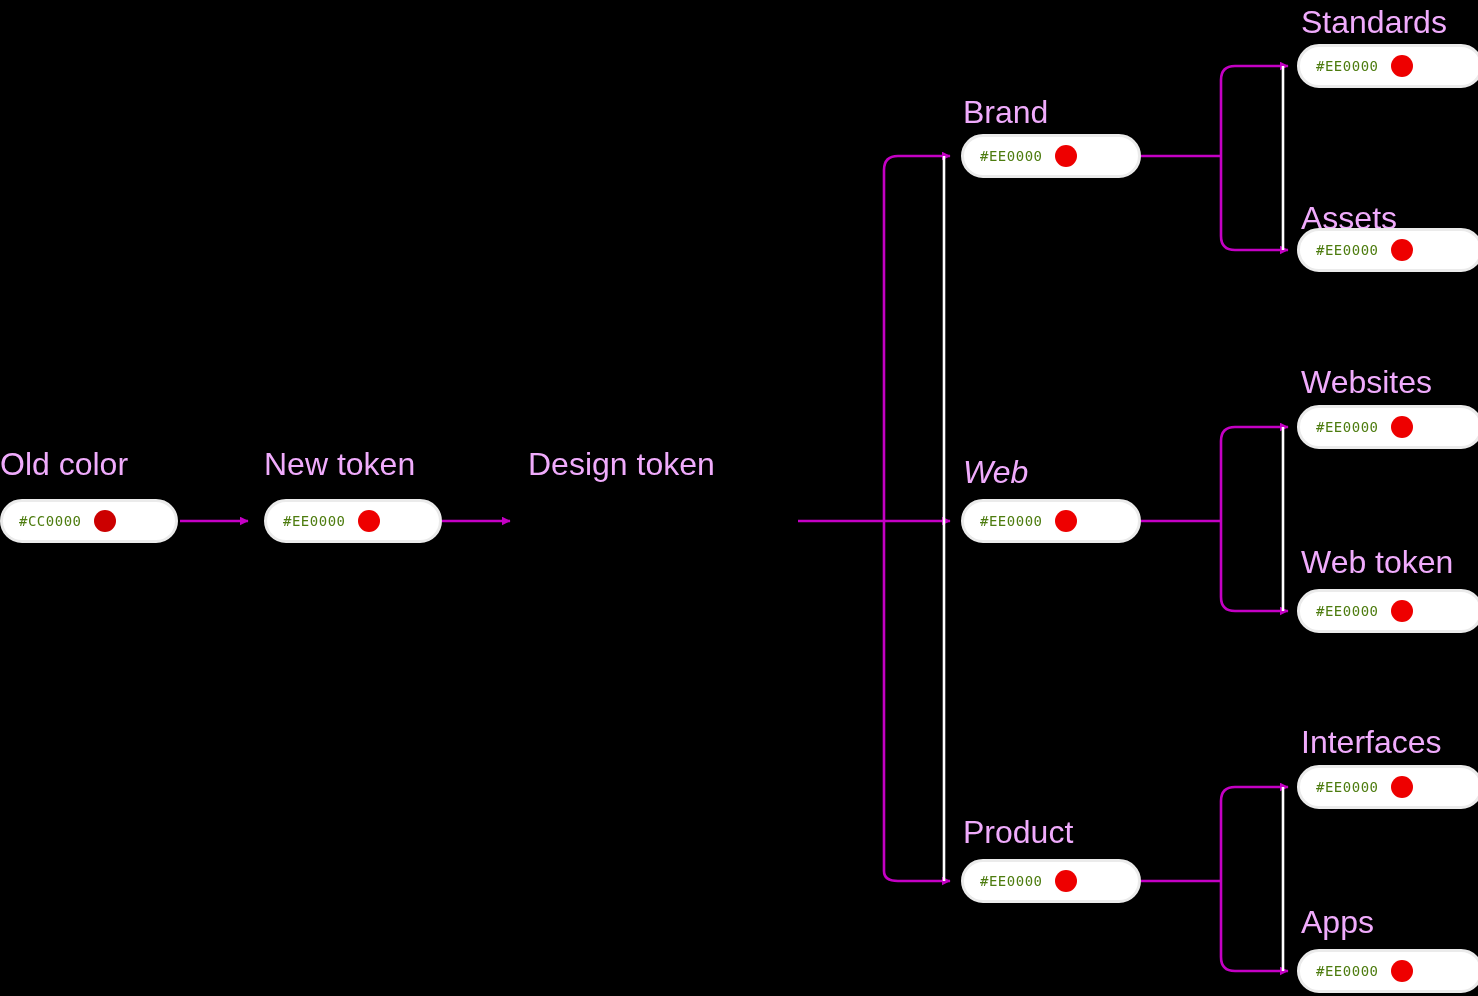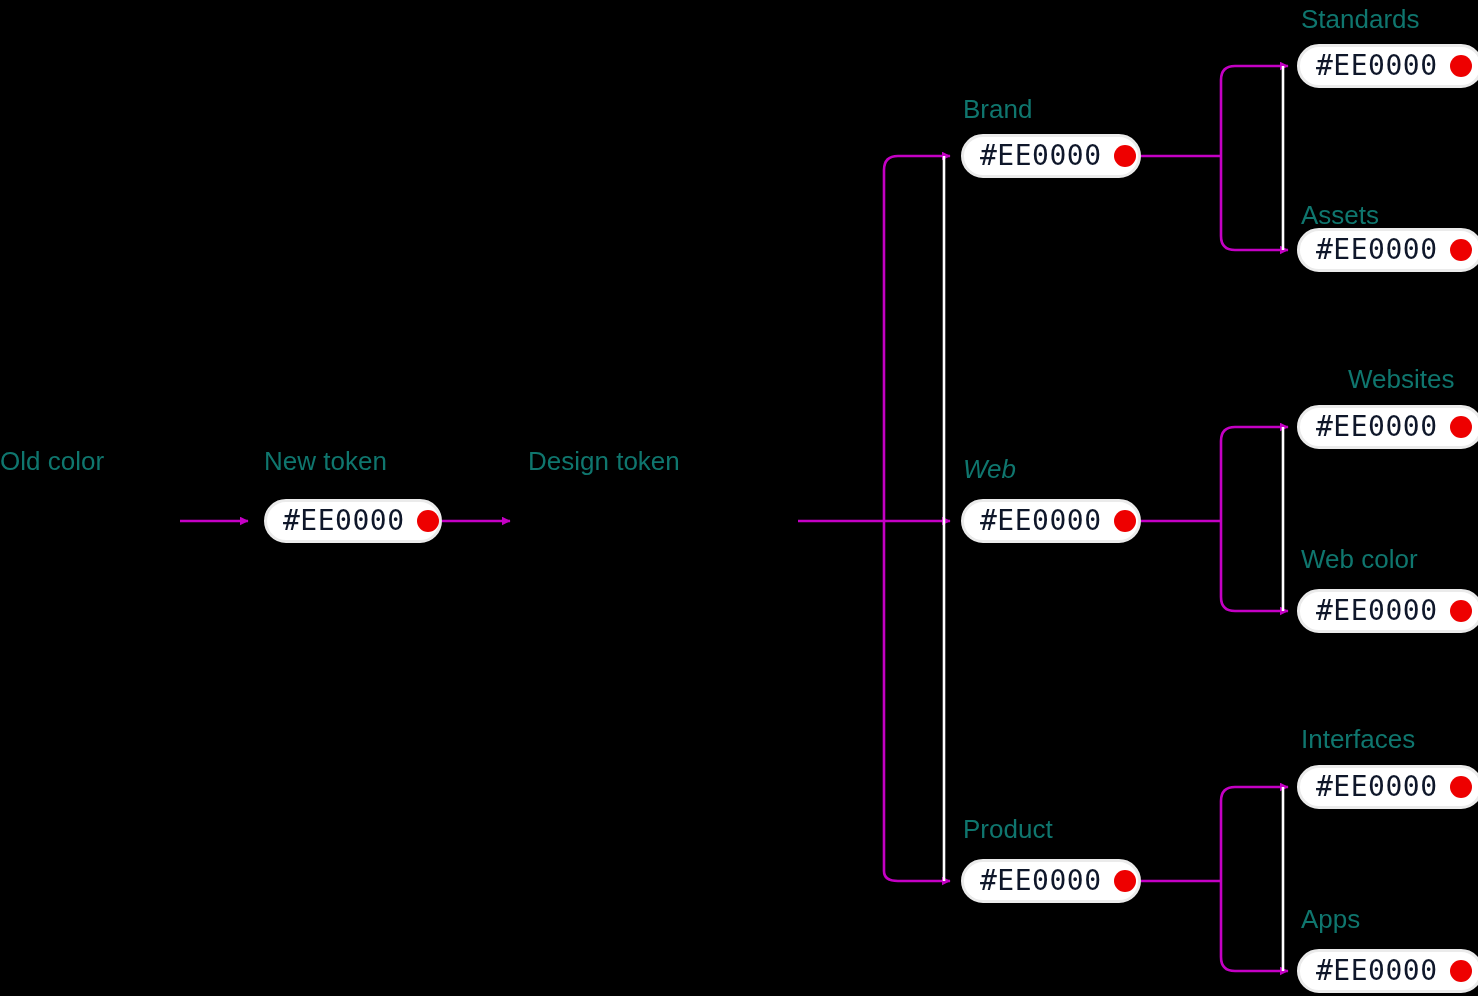--- a/index.html
+++ b/index.html
@@ -21,35 +21,35 @@
     box-sizing:border-box;
     height:44px;
     background:#ffffff;
     border:3px solid #ebebeb;
     border-radius:24px;
     padding:0 12px 0 16px;
     white-space:nowrap;
   }
   .node .val{
     font-family:"DejaVu Sans Mono","Liberation Mono",monospace;
-    font-size:28px;
+    font-size:14px;
     letter-spacing:0.5px;
-    color:#0f172a;
+    color:#4d7c0f;
     line-height:1;
   }
   .node .swatch{
     width:22px;height:22px;border-radius:50%;
     margin-left:12px;flex:0 0 auto;
   }
 
   
   .caption{
     position:absolute;
-    font-size:26px;
-    color:#0f766e;
+    font-size:32px;
+    color:#f0abfc;
     line-height:1;
     white-space:nowrap;
   }
 </style>
 </head>
 <body>
 
 <div id="stage">
 
   <svg id="wires" viewBox="0 0 1478 996">
@@ -99,26 +99,30 @@
   <div class="caption" style="left:264px;top:448px;">New token</div>
   <div class="caption" style="left:528px;top:448px;">Design token</div>
 
   <div class="caption" style="left:963px;top:96px;">Brand</div>
   <div class="caption" style="left:963px;top:456px;font-style:italic;">Web</div>
   <div class="caption" style="left:963px;top:816px;">Product</div>
 
   <div class="caption" style="left:1301px;top:6px;">Standards</div>
   <div class="caption" style="left:1301px;top:186px;margin-top:16px;">Assets</div>
 
-  <div class="caption" style="left:1301px;top:366px;margin-left:47px;">Websites</div>
-  <div class="caption" style="left:1301px;top:546px;">Web color</div>
+  <div class="caption" style="left:1301px;top:366px;">Websites</div>
+  <div class="caption" style="left:1301px;top:546px;">Web token</div>
 
   <div class="caption" style="left:1301px;top:726px;">Interfaces</div>
   <div class="caption" style="left:1301px;top:906px;">Apps</div>
 
+  <div class="node" style="left:0px;top:499px;width:178px;">
+    <span class="val">#CC0000</span>
+    <span class="swatch" style="background: rgb(204, 0, 0);"></span>
+  </div>
 
   <div class="node" style="left:264px;top:499px;width:178px;">
     <span class="val">#EE0000</span>
     <span class="swatch" style="background: rgb(238, 0, 0);"></span>
   </div>
 
 
   <div class="node" style="left:961px;top:134px;width:180px;">
     <span class="val">#EE0000</span>
     <span class="swatch" style="background: rgb(238, 0, 0);"></span>

